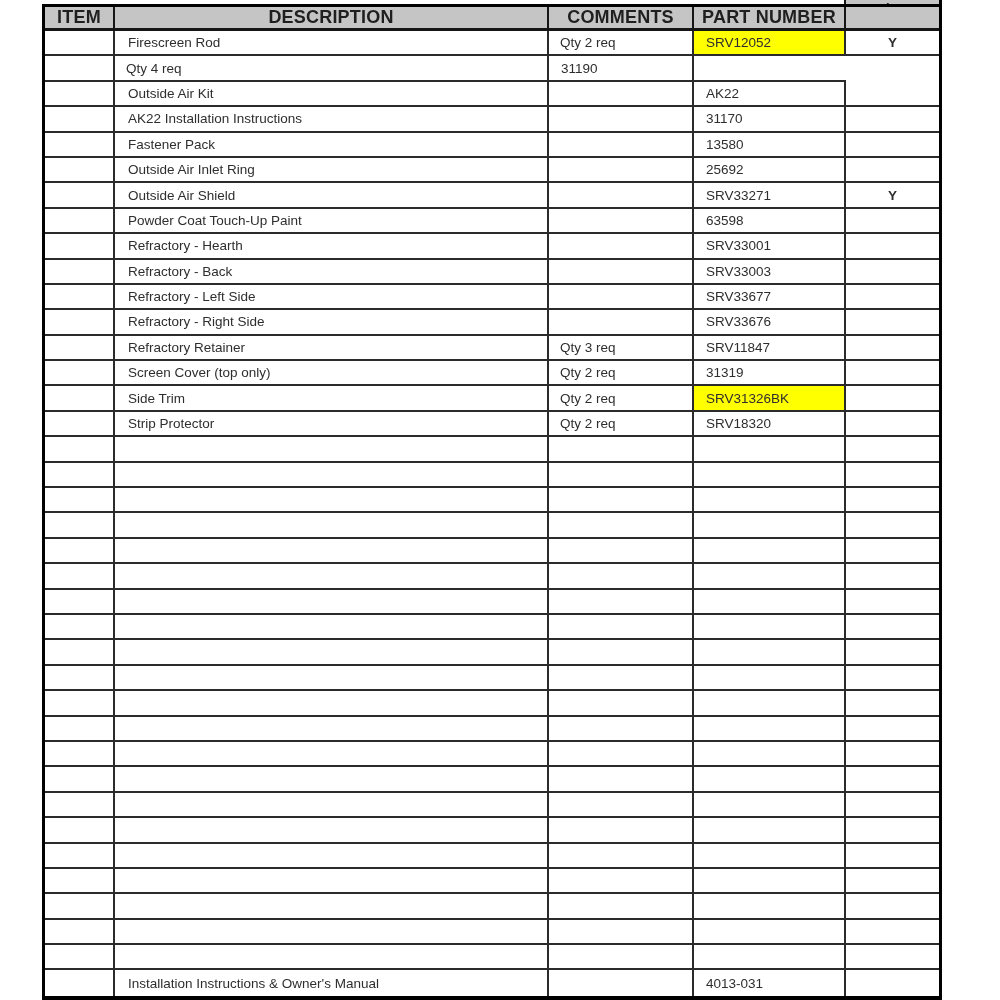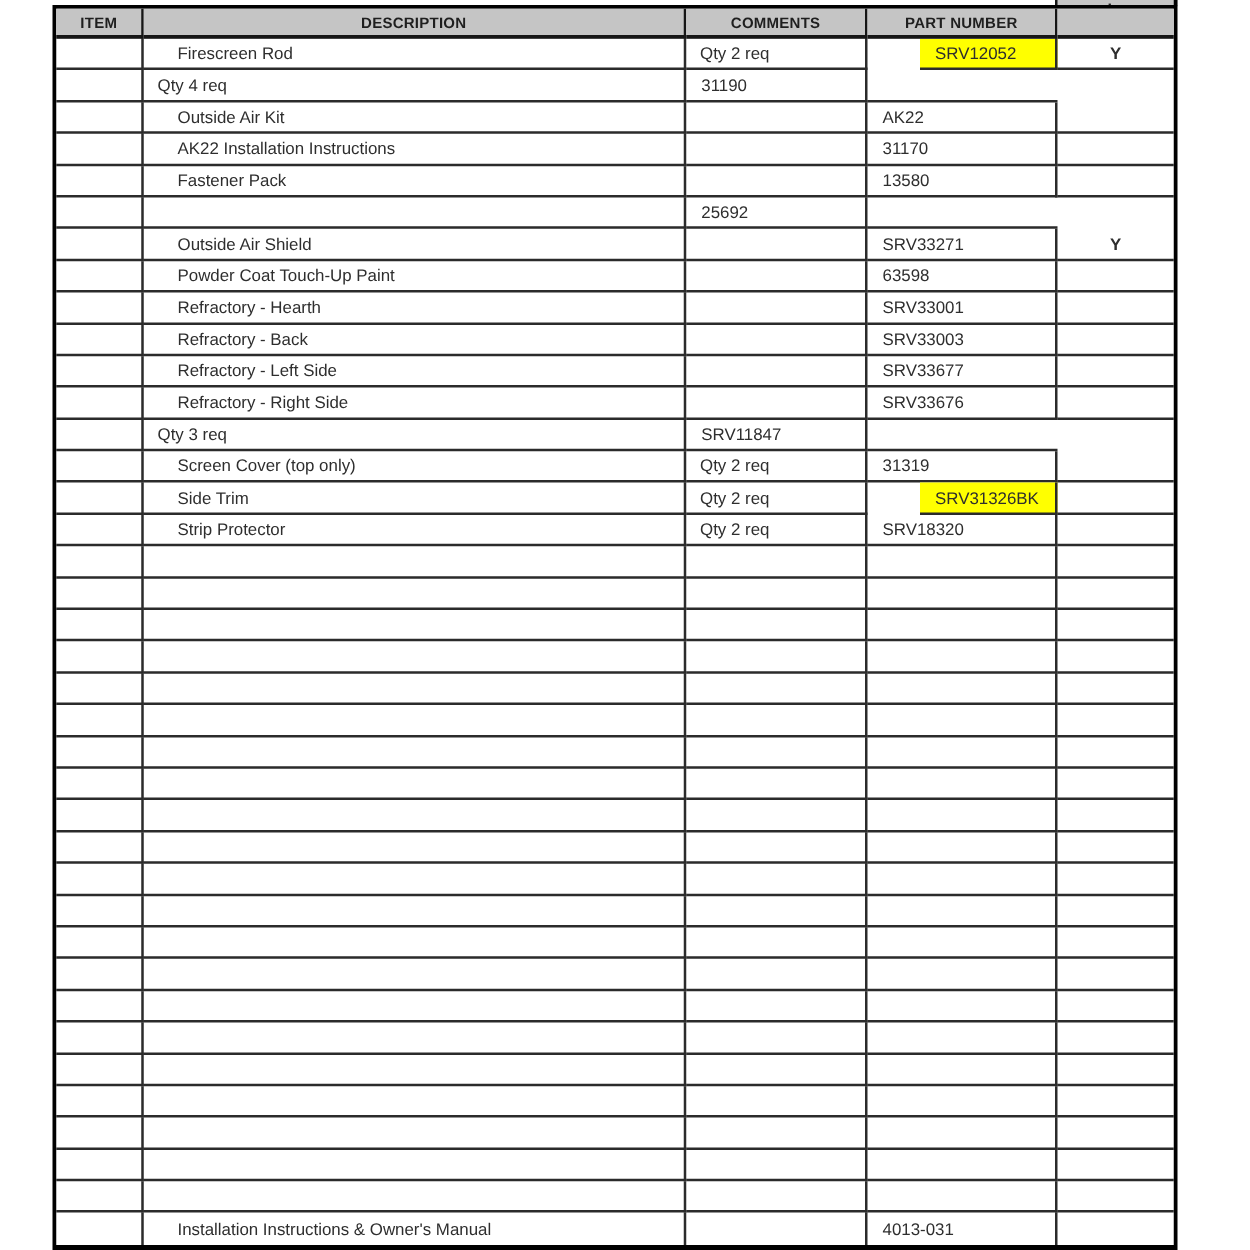--- a/index.html
+++ b/index.html
@@ -36,31 +36,31 @@
   .row .cell:last-child { border-right: none; }
   .row:last-child .cell { border-bottom: none; }
 
   .header-row { height: 24px; }
   .header-row .cell {
     background: #c5c5c5;
     border-right: 2px solid #161616;
     border-bottom: 3px solid #161616;
     justify-content: center;
     font-weight: bold;
-    font-size: 12px;
+    font-size: 18px;
     color: #1f1f1f;
     letter-spacing: 0.2px;
     position: relative;
   }
 
-  .desc-cell { padding-left: 27px; }
+  .desc-cell { padding-left: 13px; }
   .desc-cell.indent { }
   .comments-cell { padding-left: 11px; }
   .part-cell { padding-left: 12px; }
-  .part-cell.highlight { background: #ffff00; margin-left: 42px; }
+  .part-cell.highlight { background: #ffff00; }
   .flag-cell { justify-content: center; font-weight: bold; }
 
   
   .flag-header-ext {
     position: absolute;
     left: 844px; top: 0;
     width: 98px; height: 5px;
     background: #c5c5c5;
     border-left: 2px solid #161616;
     border-right: 3px solid #000;
@@ -120,20 +120,21 @@
   </div>
       <div class="row">
     <div class="cell item-cell"></div>
     <div class="cell desc-cell indent">Fastener Pack</div>
     <div class="cell comments-cell"></div>
     <div class="cell part-cell">13580</div>
     <div class="cell flag-cell"></div>
   </div>
       <div class="row">
     <div class="cell item-cell"></div>
+    <div class="cell desc-cell indent">Outside Air Inlet Ring</div>
     <div class="cell comments-cell"></div>
     <div class="cell part-cell">25692</div>
     <div class="cell flag-cell"></div>
   </div>
       <div class="row">
     <div class="cell item-cell"></div>
     <div class="cell desc-cell indent">Outside Air Shield</div>
     <div class="cell comments-cell"></div>
     <div class="cell part-cell">SRV33271</div>
     <div class="cell flag-cell">Y</div>
@@ -168,20 +169,21 @@
   </div>
       <div class="row">
     <div class="cell item-cell"></div>
     <div class="cell desc-cell">Refractory - Right Side</div>
     <div class="cell comments-cell"></div>
     <div class="cell part-cell">SRV33676</div>
     <div class="cell flag-cell"></div>
   </div>
       <div class="row">
     <div class="cell item-cell"></div>
+    <div class="cell desc-cell">Refractory Retainer</div>
     <div class="cell comments-cell">Qty 3 req</div>
     <div class="cell part-cell">SRV11847</div>
     <div class="cell flag-cell"></div>
   </div>
       <div class="row">
     <div class="cell item-cell"></div>
     <div class="cell desc-cell">Screen Cover (top only)</div>
     <div class="cell comments-cell">Qty 2 req</div>
     <div class="cell part-cell">31319</div>
     <div class="cell flag-cell"></div>

